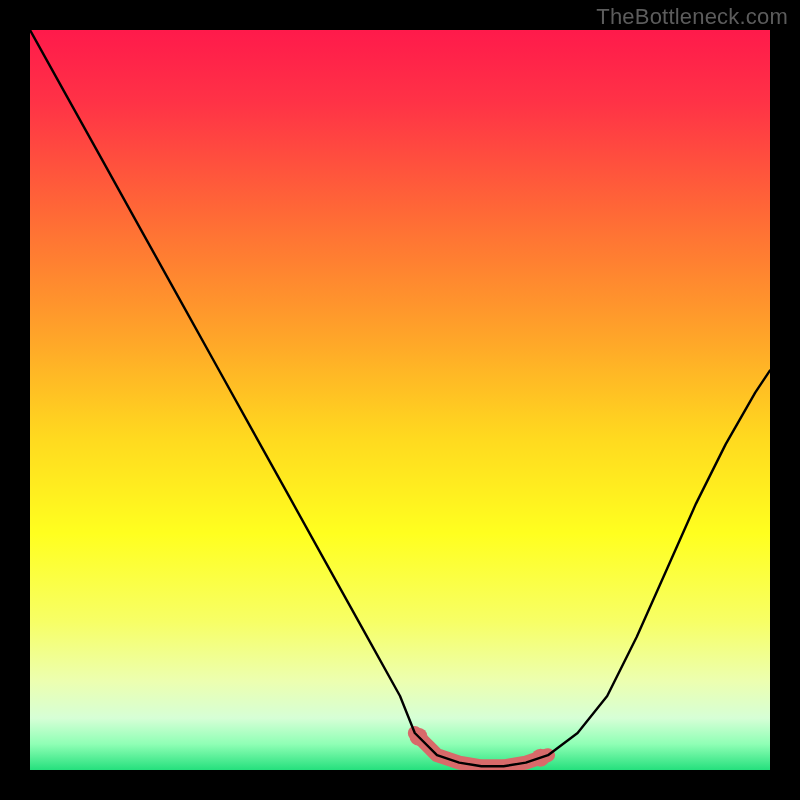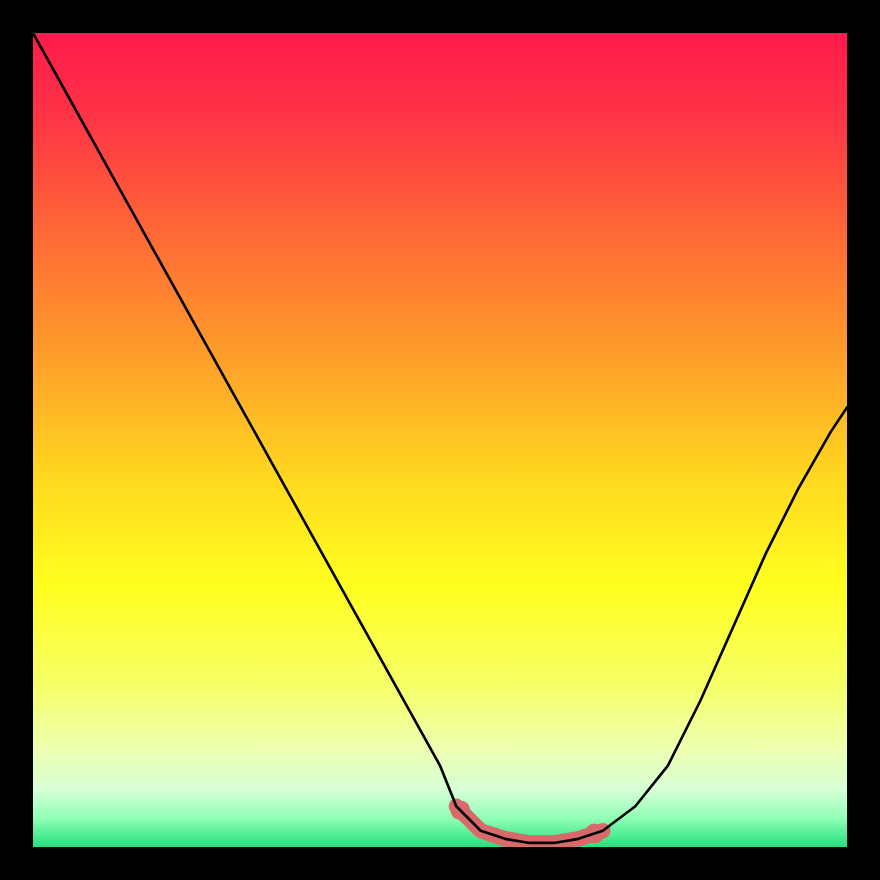--- a/index.html
+++ b/index.html
@@ -47,20 +47,21 @@
     font-size: 22px;
     color: #5c5c5c;
     letter-spacing: 0.2px;
   }
 </style>
 </head>
 <body>
 
 <div class="frame">
 
+  <div class="watermark">TheBottleneck.com</div>
 
   <div class="plot">
     <svg class="gradient" viewBox="0 0 740 740" preserveAspectRatio="none">
       <defs>
         <linearGradient id="bg-grad" x1="0" y1="0" x2="0" y2="1">
             <stop offset="0%" stop-color="#ff1a4b"></stop>
             <stop offset="10%" stop-color="#ff3346"></stop>
             <stop offset="25%" stop-color="#ff6a36"></stop>
             <stop offset="40%" stop-color="#ff9f2a"></stop>
             <stop offset="55.00000000000001%" stop-color="#ffd91f"></stop>

